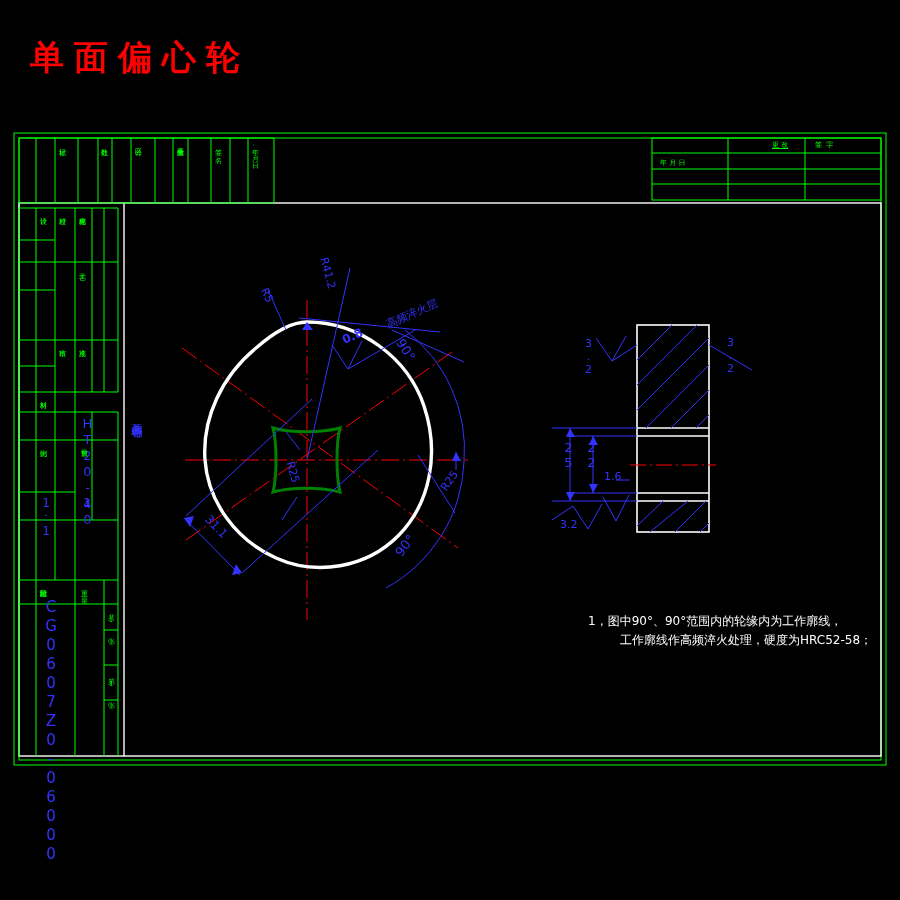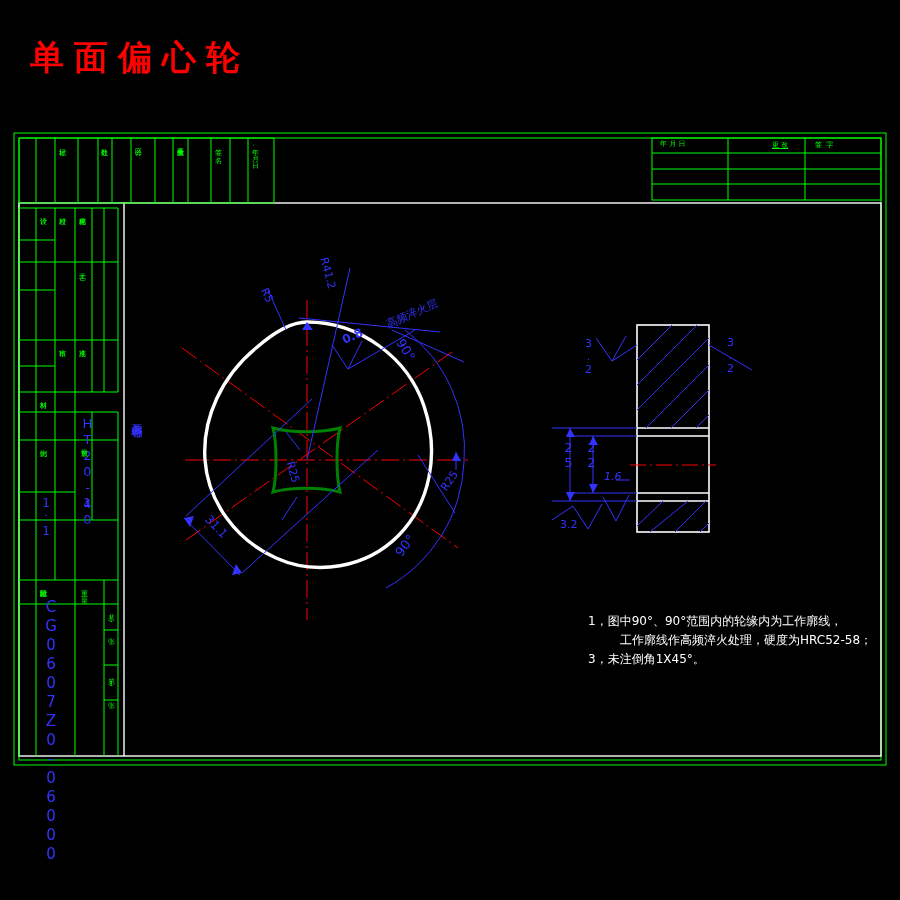--- a/index.html
+++ b/index.html
@@ -198,21 +198,21 @@
       <line x1="709" y1="345" x2="752" y2="370"></line>
     </g>
     <g fill="#3333ff" stroke="none">
       <polygon points="570,428 566,437 575,437"></polygon>
       <polygon points="570,501 566,492 575,492"></polygon>
       <polygon points="593,436 589,445 598,445"></polygon>
       <polygon points="593,493 589,484 598,484"></polygon>
     </g>
   </svg>
 
-  <div class="abs gtxt" style="left:660px;top:140px;">年 月 日</div>
+  <div class="abs gtxt" style="left:660px;top:159px;">年 月 日</div>
   <div class="abs gtxt" style="left:772px;top:141px;text-decoration:underline;">更 改</div>
   <div class="abs gtxt" style="left:815px;top:141px;font-family:Liberation Mono, monospace;">签 字</div>
 
   <div class="abs gtxt vert" style="left:58px;top:143px;">标记</div>
   <div class="abs gtxt vert" style="left:100px;top:143px;">处数</div>
   <div class="abs gtxt vert" style="left:134px;top:143px;">分区</div>
   <div class="abs gtxt vert" style="left:176px;top:143px;">更改文件号</div>
   <div class="abs gtxt vert" style="left:214px;top:143px;">签 名</div>
   <div class="abs gtxt vert" style="left:251px;top:143px;">年、月、日</div>
 
@@ -246,26 +246,25 @@
   <div class="abs btxt" style="left:438px;top:486px;transform:rotate(-55deg);transform-origin:left top;font-size:11px;">R25</div>
   <div class="abs btxt" style="left:296px;top:460px;transform:rotate(74deg);transform-origin:left top;font-size:11px;">R25</div>
   <div class="abs btxt" style="left:212px;top:512px;transform:rotate(46deg);transform-origin:left top;font-size:12px;">31.1</div>
   <div class="abs btxt" style="left:406px;top:336px;transform:rotate(58deg);transform-origin:left top;font-size:13px;">90°</div>
   <div class="abs btxt" style="left:392px;top:550px;transform:rotate(-52deg);transform-origin:left top;font-size:13px;">90°</div>
   <div class="abs btxt" style="left:340px;top:334px;transform:rotate(-24deg);transform-origin:left top;font-size:12px;font-weight:bold;">0.8</div>
   <div class="abs btxt" style="left:384px;top:318px;transform:rotate(-24deg);transform-origin:left top;font-size:11px;">高频淬火层</div>
 
   <div class="abs btxt vert" style="left:561px;top:440px;font-size:13px;">25</div>
   <div class="abs btxt vert" style="left:584px;top:440px;font-size:13px;">22</div>
-  <div class="abs btxt" style="left:604px;top:470px;font-size:11px;font-style:italic;">1.6</div>
+  <div class="abs btxt" style="left:604px;top:470px;font-size:11px;">1.6</div>
   <div class="abs btxt vert" style="left:582px;top:337px;font-size:11px;">3.2</div>
   <div class="abs btxt vert" style="left:724px;top:336px;font-size:11px;">3.2</div>
   <div class="abs btxt" style="left:560px;top:518px;font-size:11px;">3.2</div>
 
   <div class="abs" style="left:600px;top:592px;">
     <div style="margin-top:6px;">
       <div class="tech-line" style="margin-left:-12px;margin-top:20px;">1，图中90°、90°范围内的轮缘内为工作廓线，</div>
       <div class="tech-line" style="margin-left:20px;">工作廓线作高频淬火处理，硬度为HRC52-58；</div>
-      <div class="tech-line" style="margin-left:-12px;">3，未注倒角1X45°。</div>
     </div>
   </div>
 
 </div>
 
 </body></html>

